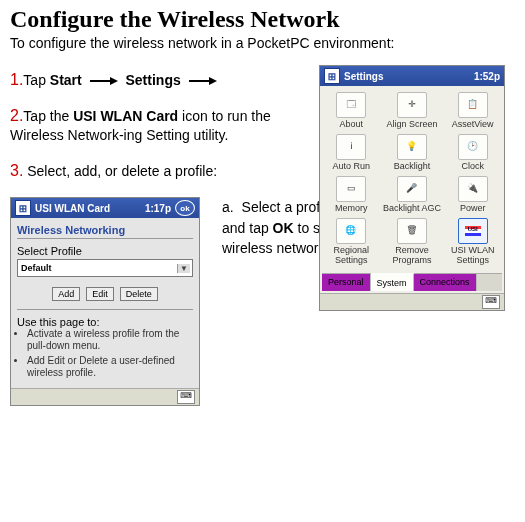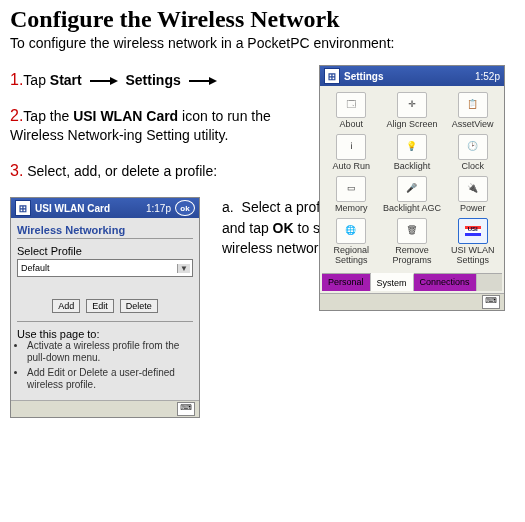--- a/index.html
+++ b/index.html
@@ -53,21 +53,21 @@
     padding: 0 4px;
     gap: 4px;
     font-weight: bold;
   }
   .ppc-titlebar .flag {
     width: 14px; height: 14px; background:#fff; border:1px solid #1a3a8a;
     display:flex; align-items:center; justify-content:center;
   }
   .ppc-titlebar .flag::before{content:"⊞"; color:#2a4a9a; font-size:10px;}
   .ppc-titlebar .title { flex:1; }
-  .ppc-titlebar .time { font-weight:normal; }
+  .ppc-titlebar .time { font-weight:bold; }
   .ppc-body { background:#efefe7; padding: 6px 2px 2px 2px; }
   .ppc-grid { display:grid; grid-template-columns: repeat(3, 1fr); gap:4px 2px; }
   .ppc-cell { text-align:center; font-size:9px; color:#333; line-height:1.1; }
   .ppc-icon {
     width: 28px; height: 24px; margin:0 auto 2px auto;
     border:1px solid #bbb; background:#fdfdfa; border-radius:2px;
     display:flex; align-items:center; justify-content:center;
   }
   .ppc-cell.selected .ppc-icon { border-color:#2a6ad0; background:#eef4ff;}
   .usi-flag { width:16px;height:10px; background:linear-gradient(#f33 33%,#fff 33% 66%,#33f 66%); font-size:6px; font-weight:bold; color:#003; text-align:center;}
@@ -90,21 +90,21 @@
     font-size:10px;
   }
   .ppc2 .ppc-titlebar .ok-btn{
     width:18px;height:14px;border:1px solid #fff;border-radius:50%;
     display:flex;align-items:center;justify-content:center;font-size:8px;background:#3a5fb5;
   }
   .ppc2-body{ padding:4px 6px 6px 6px; background:#e5e5e5;}
   .section-head{ color:#2a4aa0; font-weight:bold; font-size:11px; margin:2px 0;}
   .sep{border:none;border-top:1px solid #999;margin:2px 0 6px 0;}
   .field-label{font-weight:normal;font-size:11px;}
-  .select-row{display:flex;align-items:center;gap:2px;margin:2px 0 22px 0;}
+  .select-row{display:flex;align-items:center;gap:2px;margin:2px 0 10px 0;font-weight:bold;}
   .select-box{flex:1;height:16px;border:1px solid #7a7a7a;background:#fff;display:flex;align-items:center;padding:0 3px;font-size:9px;position:relative;}
   .select-box::after{content:"▼";position:absolute;right:2px;font-size:8px;color:#444;background:#ddd;padding:0 2px;border-left:1px solid #999;}
   .btn-row{display:flex;gap:6px;justify-content:center;margin-bottom:8px;}
   .ppc-btn{border:1px solid #7a7a7a;background:#eee;padding:1px 5px;font-size:9px;text-align:left;}
   .use-list{font-size:10px;color:#333;padding-left:10px;margin:0;}
   .use-list li{margin-bottom:3px;line-height:1.2;}
   .sub-right { flex:1; font-size:14px; line-height:1.45; }
   .sub-right .sub-letter{margin-right:4px;}
 </style>
 </head>

